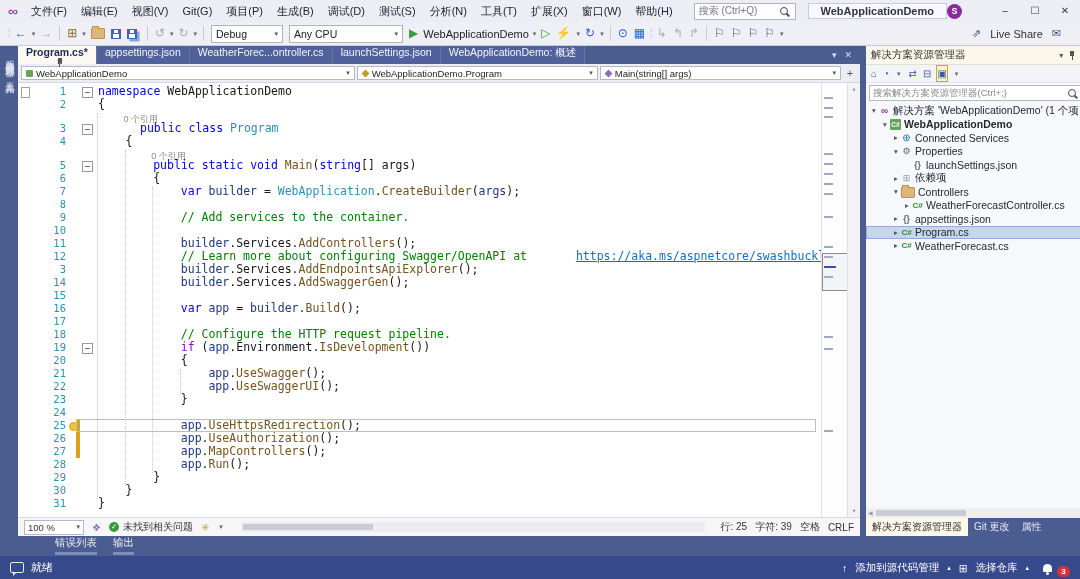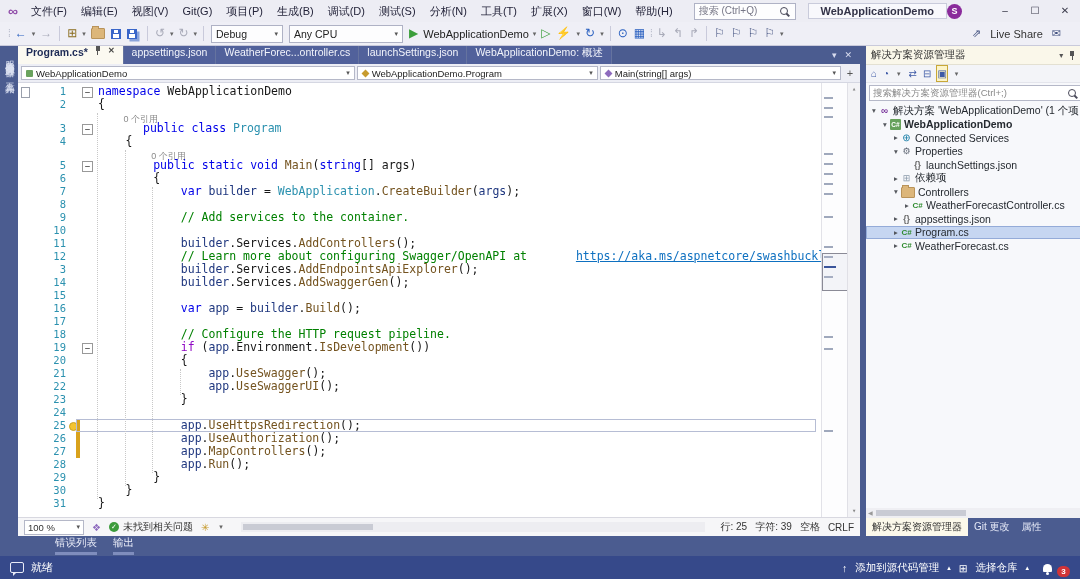--- a/index.html
+++ b/index.html
@@ -47,22 +47,22 @@
                     border:1px solid #B9935A;border-bottom:none;}
   .ls{display:flex;align-items:center;margin-left:auto;gap:6px;font-size:11px;color:#333;}
   
   .dock{position:absolute;top:46px;bottom:43px;width:18px;background:#4B5C90;}
   .dock.left{left:0;} .dock.right{left:1062px;}
   .vtab{writing-mode:vertical-rl;font-size:9.5px;color:#DDE2F2;padding:7px 3px;letter-spacing:1px;white-space:nowrap;}
   
   .editor{position:absolute;top:46px;left:18px;width:842px;bottom:43px;background:#fff;
           display:flex;flex-direction:column;}
   .tabstrip{height:18px;background:#4B5C90;display:flex;font-size:10.5px;flex:none;}
-  .tab{display:flex;align-items:flex-start;padding:0 8px;background:#51619B;border-right:1px solid #65739F;
-       color:#F2F4FB;white-space:nowrap;}
+  .tab{display:flex;align-items:center;padding:0 8px;background:#51619B;border-right:1px solid #65739F;
+       color:#F2F4FB;white-space:nowrap;flex-direction:column;}
   .tab.active{background:#FBF9F1;color:#1D2A56;font-weight:bold;}
   .tab-pin{width:7px;height:9px;margin-left:7px;position:relative;}
   .tab-pin::before{content:'';position:absolute;left:1px;top:0;width:4px;height:5px;background:#555;}
   .tab-pin::after{content:'';position:absolute;left:2.5px;top:5px;width:1px;height:4px;background:#555;}
   .tab-close{margin-left:6px;font-size:8px;color:#444;}
   .strip-actions{margin-left:auto;color:#D8DCEF;font-size:9px;display:flex;gap:8px;
                  padding-right:8px;align-items:center;}
   .navbar{height:16px;background:#EDEEF5;border-bottom:1px solid #D5D7E2;display:flex;
           align-items:center;padding:1px 2px;flex:none;}
   .nav-combo{height:12px;background:#FFFFFF;border:1px solid #B5B8C8;display:flex;align-items:center;
@@ -336,21 +336,21 @@
         </div>
         <div class="lens-row" style="padding-left: 78px;"><span class="lens" style="margin-left: 27.6px;">0 个引用</span></div>
         <div class="code-row">
           <span class="c-margin"></span>
           <span class="c-ln">3</span>
           <span class="c-act"></span>
           <span class="c-chg"></span>
           <span class="c-fold">
             <span class="foldbox">−</span>
           </span>
-          <span class="c-text" style="padding-left: 13px; margin-left: 36px;"><span class="tk-k">public</span><span class="tk-p"> </span><span class="tk-k">class</span><span class="tk-p"> </span><span class="tk-t">Program</span></span>
+          <span class="c-text" style="padding-left: 46px;"><span class="tk-k">public</span><span class="tk-p"> </span><span class="tk-k">class</span><span class="tk-p"> </span><span class="tk-t">Program</span></span>
         </div>
         <div class="code-row">
           <span class="c-margin"></span>
           <span class="c-ln">4</span>
           <span class="c-act"></span>
           <span class="c-chg"></span>
           <span class="c-fold"></span>
           <span class="c-text" style="padding-left: 31.6px;"><span class="tk-p">{</span></span>
         </div>
         <div class="lens-row" style="padding-left: 78px;"><span class="lens" style="margin-left: 55.2px;">0 个引用</span></div>

